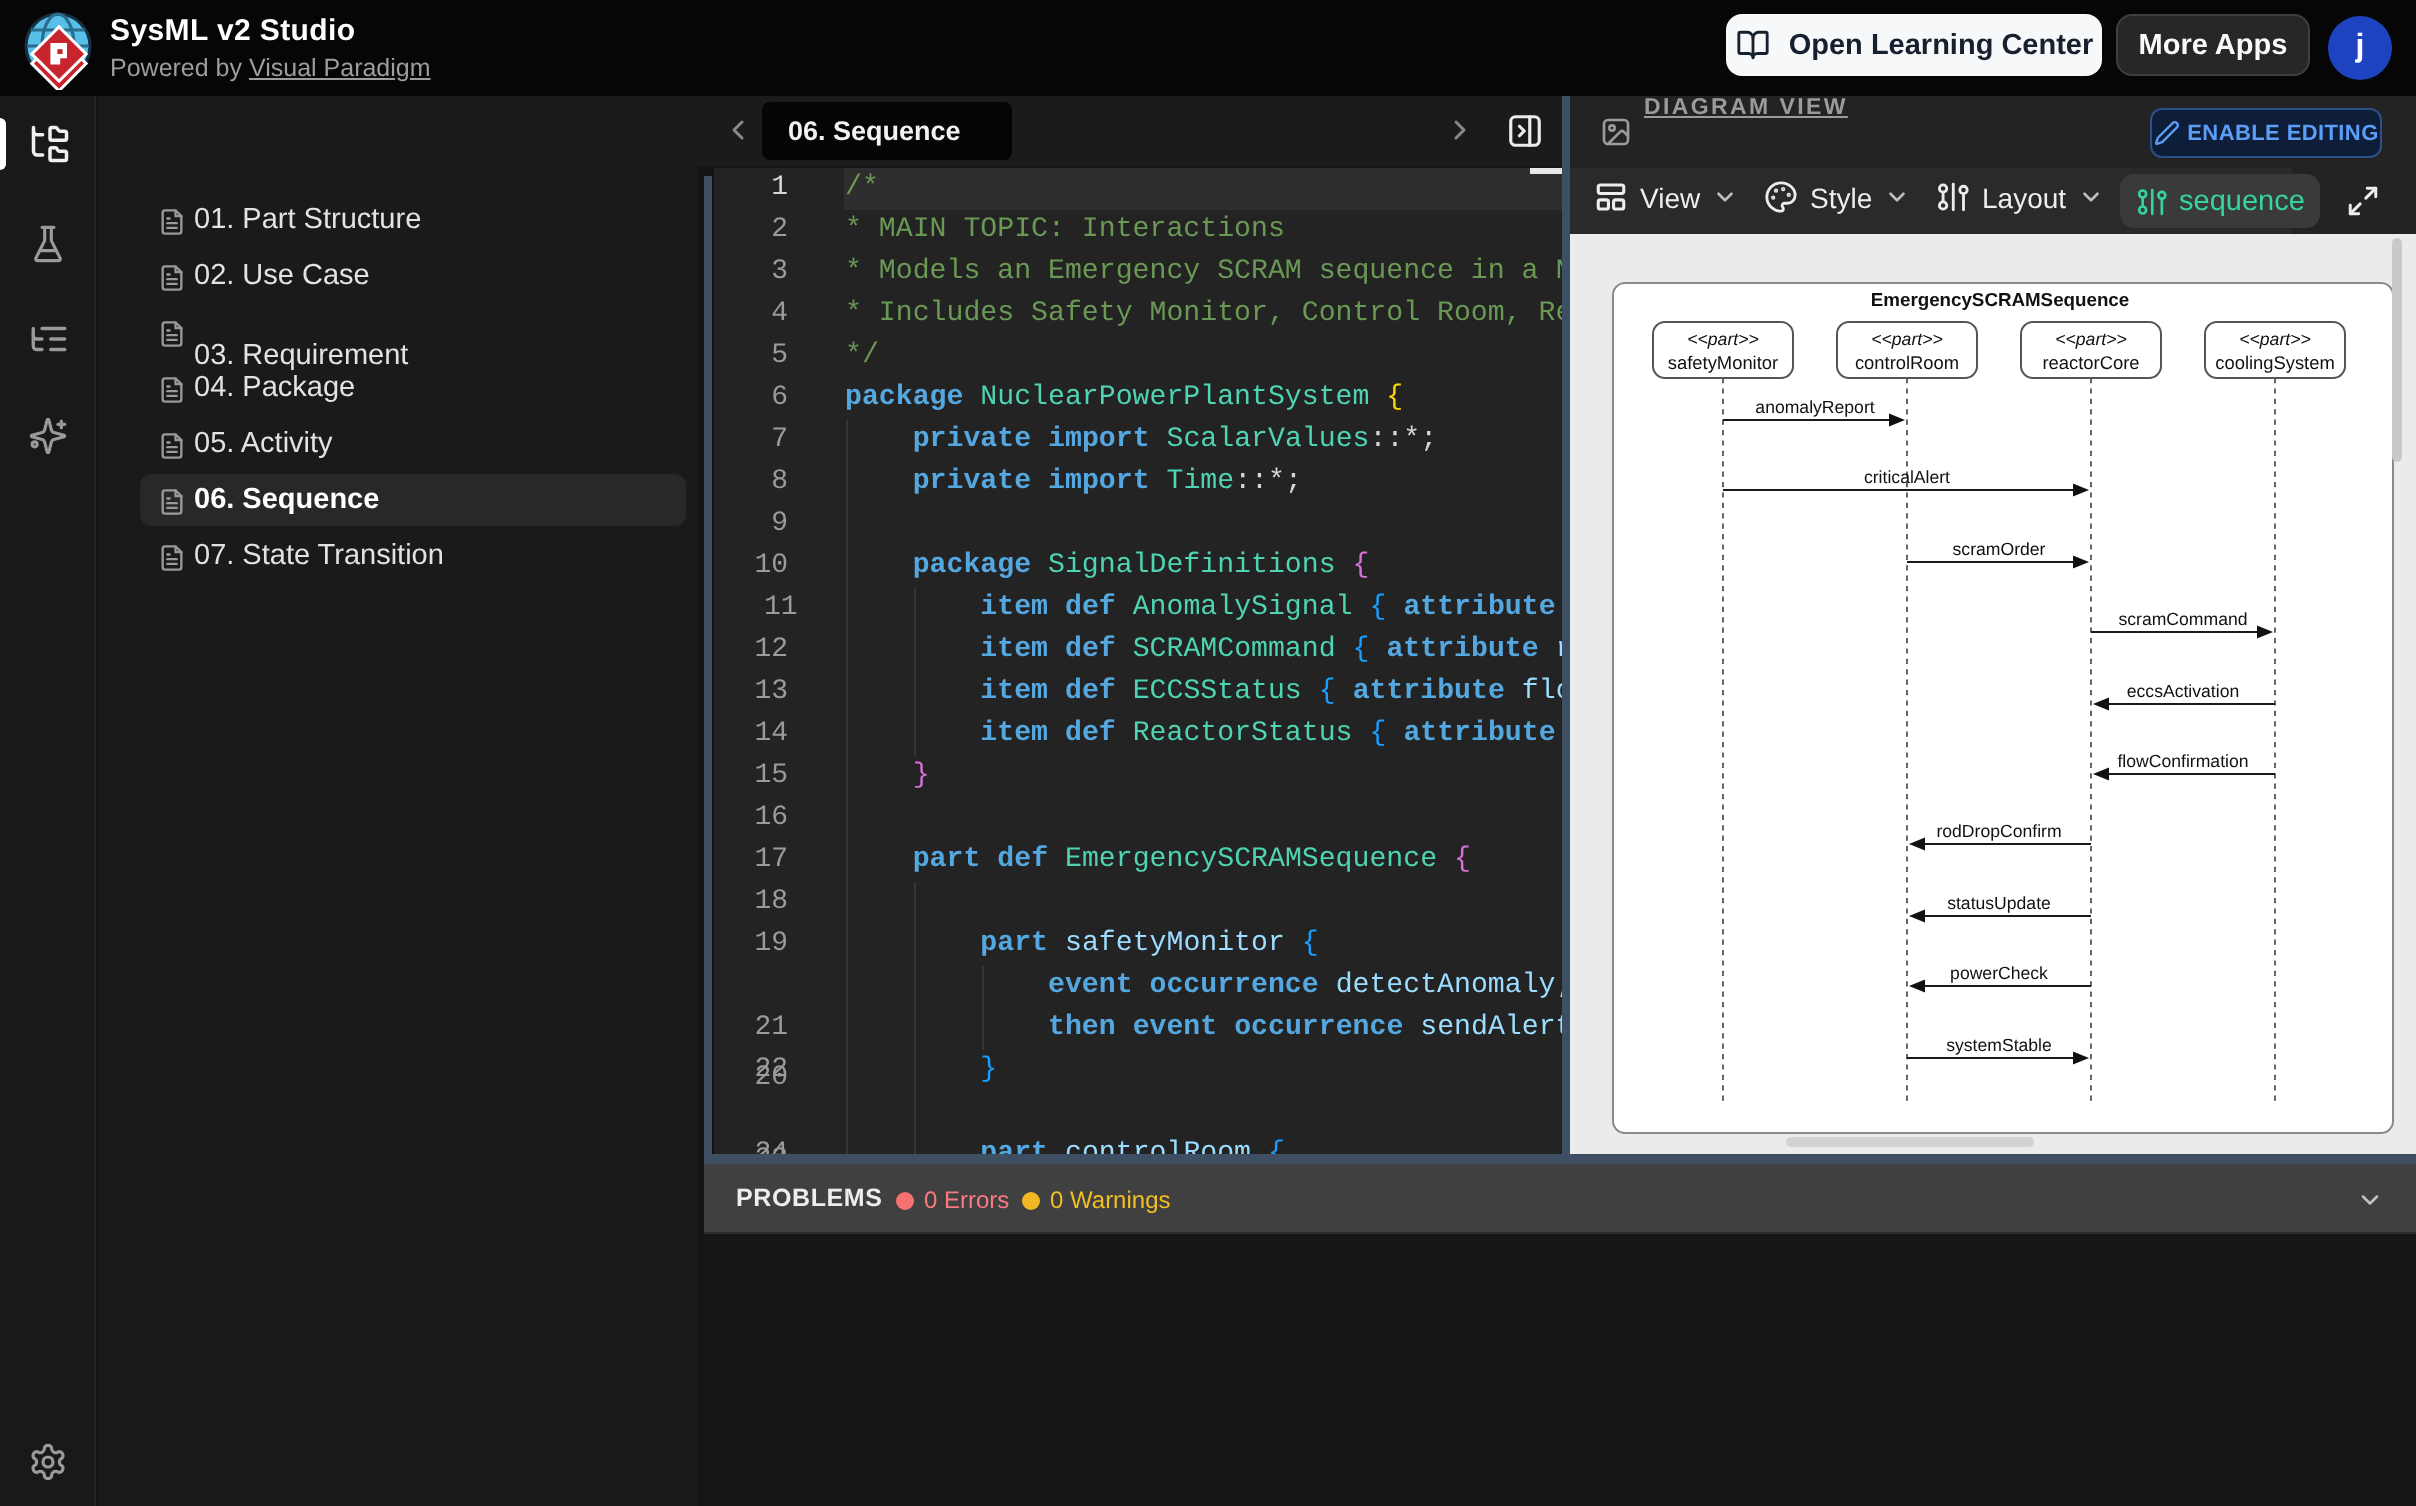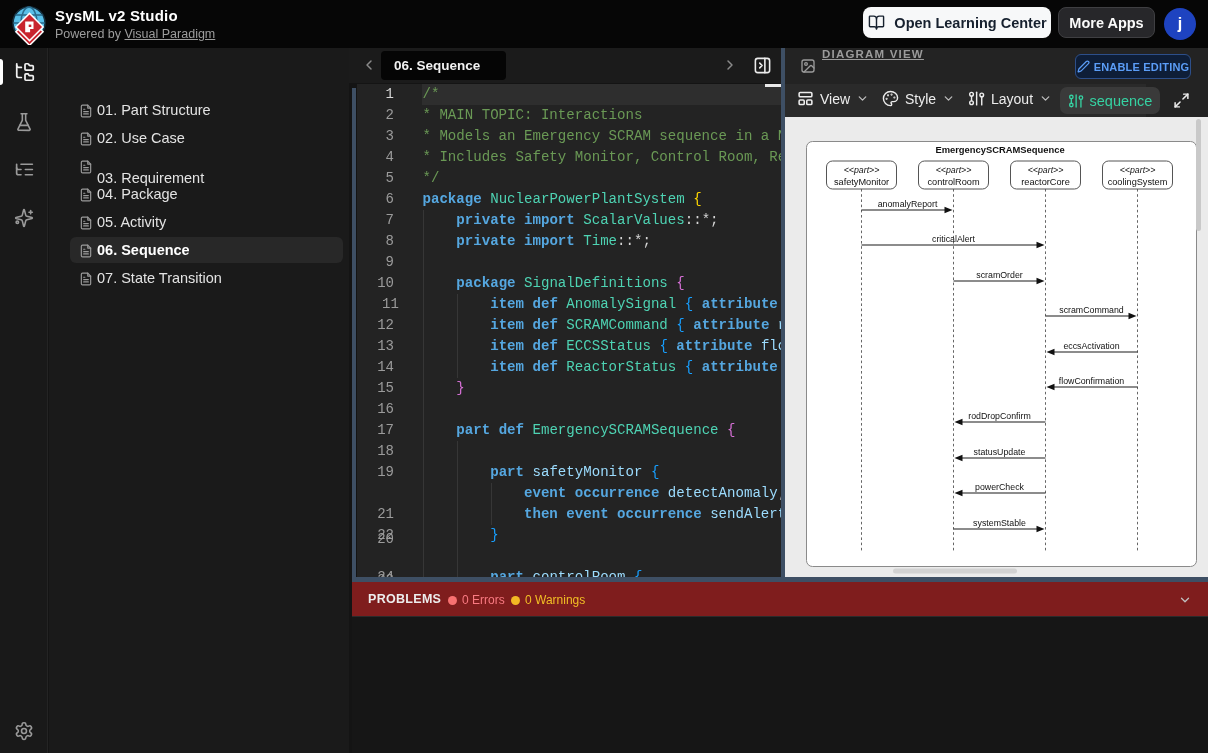--- a/index.html
+++ b/index.html
@@ -62,21 +62,21 @@
   #btn-enable { position:absolute; left:290px; top:6px; width:116px; height:25px; background:#0e1e38; border:1px solid #2d4f8a; border-radius:6px; white-space:nowrap;
      color:#5b9df7; font-size:11px; font-weight:bold; letter-spacing:.2px; display:flex; align-items:center; justify-content:center; gap:4px; }
   #rtoolbar { position:absolute; left:0; top:36px; width:361px; height:33px; background:#2a2a2a; color:#ededed; font-size:14px; }
   .titem { position:absolute; top:6px; display:flex; align-items:center; gap:6px; }
   #seqpill { position:absolute; left:275px; top:3px; width:100px; height:27px; background:#3a3a3a; border-radius:7px;
      color:#35d2a2; display:flex; align-items:center; justify-content:center; gap:6px; font-size:14.5px; }
   #canvas { position:absolute; left:785px; top:117px; width:423px; height:460px; background:#ebebeb; }
 
   
   #problems { position:absolute; left:352px; top:582px; width:856px; height:171px; background:#161616; }
-  #probhead { position:absolute; left:0; top:0; width:856px; height:35px; background:#7f1d1d; border-bottom:1px solid #2b2b2b; }
+  #probhead { position:absolute; left:0; top:0; width:856px; height:35px; background:#404040; border-bottom:1px solid #2b2b2b; }
   #probtitle { position:absolute; left:16px; top:10px; font-size:12.5px; font-weight:bold; color:#ededed; letter-spacing:.3px; }
   .dot { position:absolute; top:14px; width:9px; height:9px; border-radius:50%; }
   #noprob { position:absolute; left:0; top:98px; width:856px; text-align:center; color:#b3b3b3; font-size:13px; }
 </style>
 </head>
 <body>
 
 <div id="topbar">
   <div id="logo">
     <svg width="40" height="40" viewBox="0 0 40 40">

